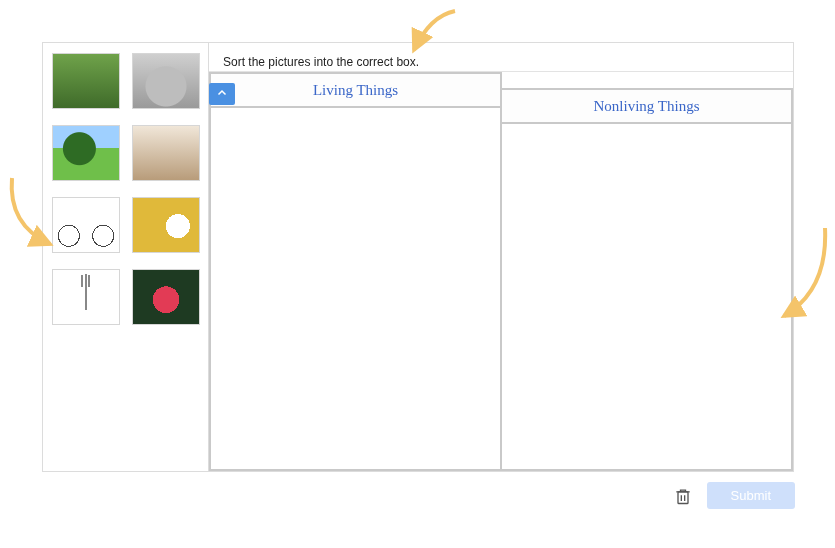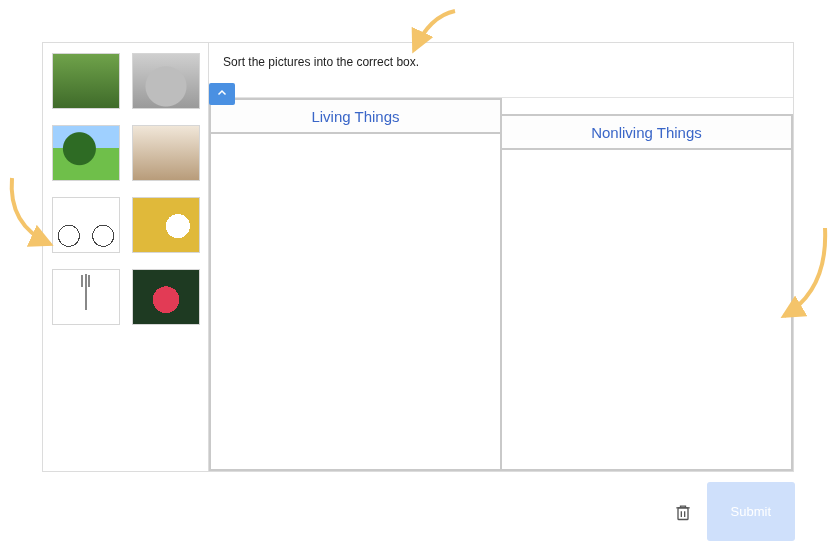--- a/index.html
+++ b/index.html
@@ -91,21 +91,21 @@
   }
 
   
   .work {
     flex: 1;
     display: flex;
     flex-direction: column;
     position: relative;
   }
   .instruction {
-    padding: 12px 14px 28px;
+    padding: 12px 14px 2px;
     font-size: 12px;
     color: #222;
     border-bottom: 1px solid #e3e3e3;
   }
 
   .collapse-btn {
     position: absolute;
     left: 0;
     top: 40px;
     width: 26px;
@@ -125,20 +125,21 @@
     flex: 1;
     display: flex;
     padding: 0;
   }
   .drop-col {
     flex: 1;
     display: flex;
     flex-direction: column;
     border: 2px solid #c9c9c9;
     margin: 0;
+    font-family: Liberation Serif, serif;
   }
   .drop-col + .drop-col { border-left: none; margin-top: 16px; }
   .drop-col-header {
     height: 34px;
     border-bottom: 2px solid #c9c9c9;
     display: flex;
     align-items: center;
     justify-content: center;
     font-size: 15px;
     color: #3a66c8;
@@ -162,21 +163,21 @@
     width: 20px;
     height: 22px;
     color: #555;
     cursor: pointer;
   }
   .submit-btn {
     background: #cfe0fb;
     color: #fff;
     border: none;
     border-radius: 3px;
-    padding: 22px 24px;
+    padding: 6px 24px;
     font-size: 13px;
     cursor: pointer;
   }
 
   
   .arrow {
     position: absolute;
     pointer-events: none;
   }
 </style>

